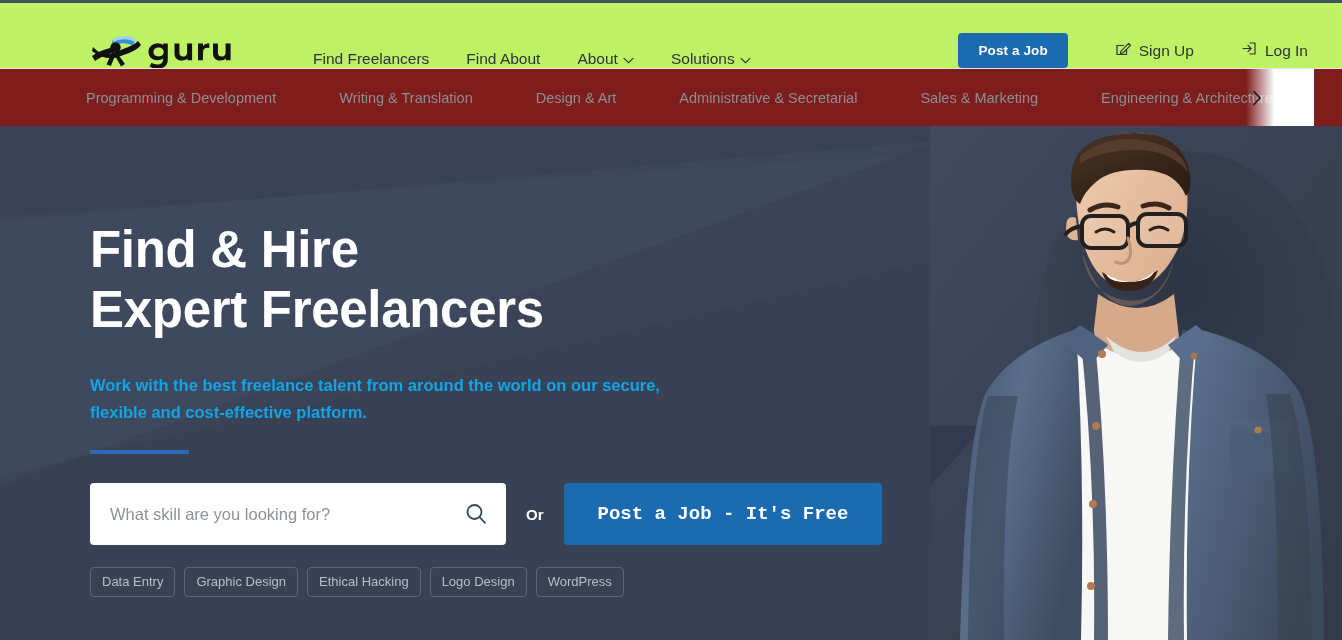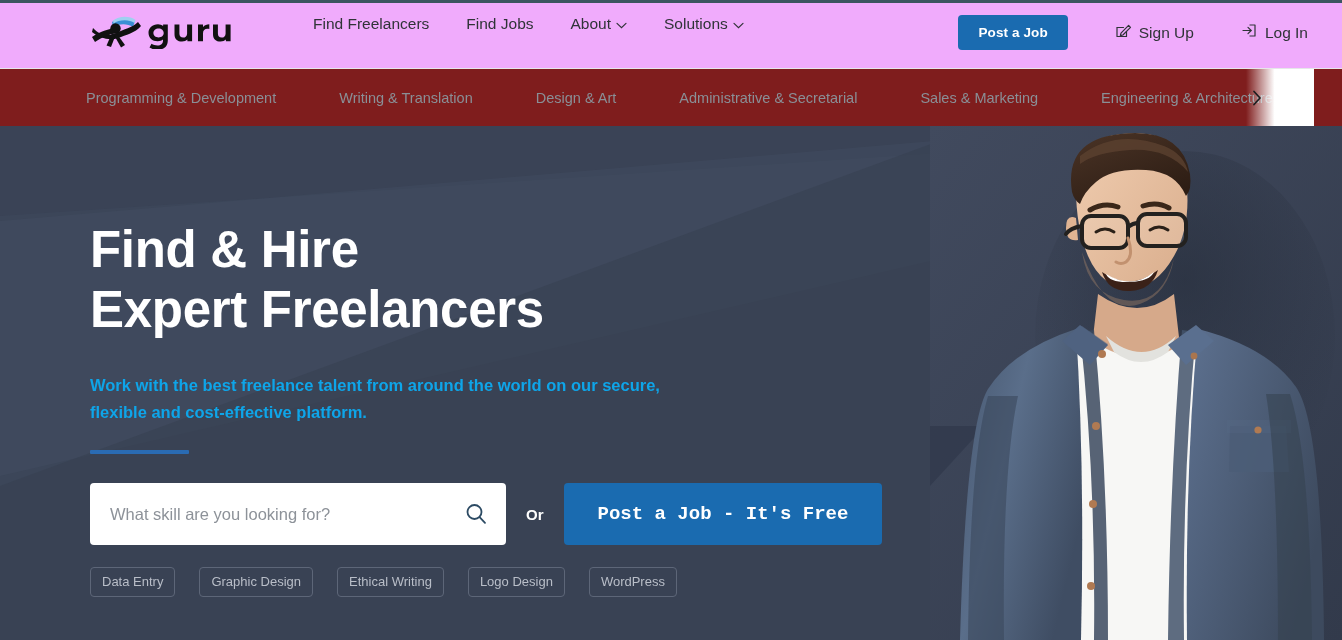--- a/index.html
+++ b/index.html
@@ -9,23 +9,23 @@
     background: #ffffff;
     overflow: hidden;
   }
 
   
   .top-rule { height: 3px; background: #3c5560; width: 100%; }
 
   
   .header {
     height: 65px;
-    background: #f0abfc;
-    display: flex;
-    align-items: flex-start;
+    background: #bef264;
+    display: flex;
+    align-items: flex-end;
     padding: 12px 0 0 86px;
     position: relative;
   }
   .logo { display: flex; align-items: center; gap: 4px; cursor: pointer; }
   .logo svg { display: block; }
 
   .nav { display: flex; align-items: center; margin-left: 82px; gap: 0; }
   .nav-item {
     font-size: 15.5px;
     color: #2f3337;
@@ -176,21 +176,21 @@
     border: none;
     border-radius: 4px;
     height: 62px;
     padding: 0 34px;
     font-size: 19px;
     font-weight: bold;
     cursor: pointer;
     font-family: Liberation Mono, monospace;
   }
 
-  .tags { display: flex; gap: 24px; margin-top: 22px; }
+  .tags { display: flex; gap: 9px; margin-top: 22px; }
   .tag {
     border: 1px solid #5d6678;
     border-radius: 4px;
     color: #b9bec8;
     font-size: 13px;
     padding: 6px 11px 7px;
     white-space: nowrap;
     cursor: pointer;
     background: transparent;
     font-family: "Liberation Sans", sans-serif;
@@ -233,21 +233,21 @@
         <path d="M127 9.6 v9.6 c0 4.7 3 7.4 7.6 7.4 2.2 0 4-0.7 5.3-2 v1.6 h4.7 V9.6 h-5 v8.8 c0 2.6-1.6 4.2-4 4.2 -2.4 0-3.7-1.5-3.7-4.1 V9.6 z"></path>
       </g>
     </svg>
   </div>
 
   <div class="nav">
     <div class="nav-item">
       <span>Find Freelancers</span>
     </div>
     <div class="nav-item">
-      <span>Find Jobs</span>
+      <span>Find About</span>
     </div>
     <div class="nav-item">
       <span>About</span>
       <span class="caret">
         <svg width="11" height="7" viewBox="0 0 11 7">
             <path d="M1 1.4 L5.5 5.6 L10 1.4" stroke="#2f3337" stroke-width="1.2" fill="none" stroke-linecap="round"></path>
           </svg>
       </span>
     </div>
     <div class="nav-item">
@@ -421,18 +421,18 @@
       </div>
 
       <span class="or-text">Or</span>
 
       <button class="btn-hero-post">Post a Job - It's Free</button>
     </div>
 
     <div class="tags">
       <button class="tag">Data Entry</button>
       <button class="tag">Graphic Design</button>
-      <button class="tag">Ethical Writing</button>
+      <button class="tag">Ethical Hacking</button>
       <button class="tag">Logo Design</button>
       <button class="tag">WordPress</button>
     </div>
   </div>
 </div>
 
 </body></html>

